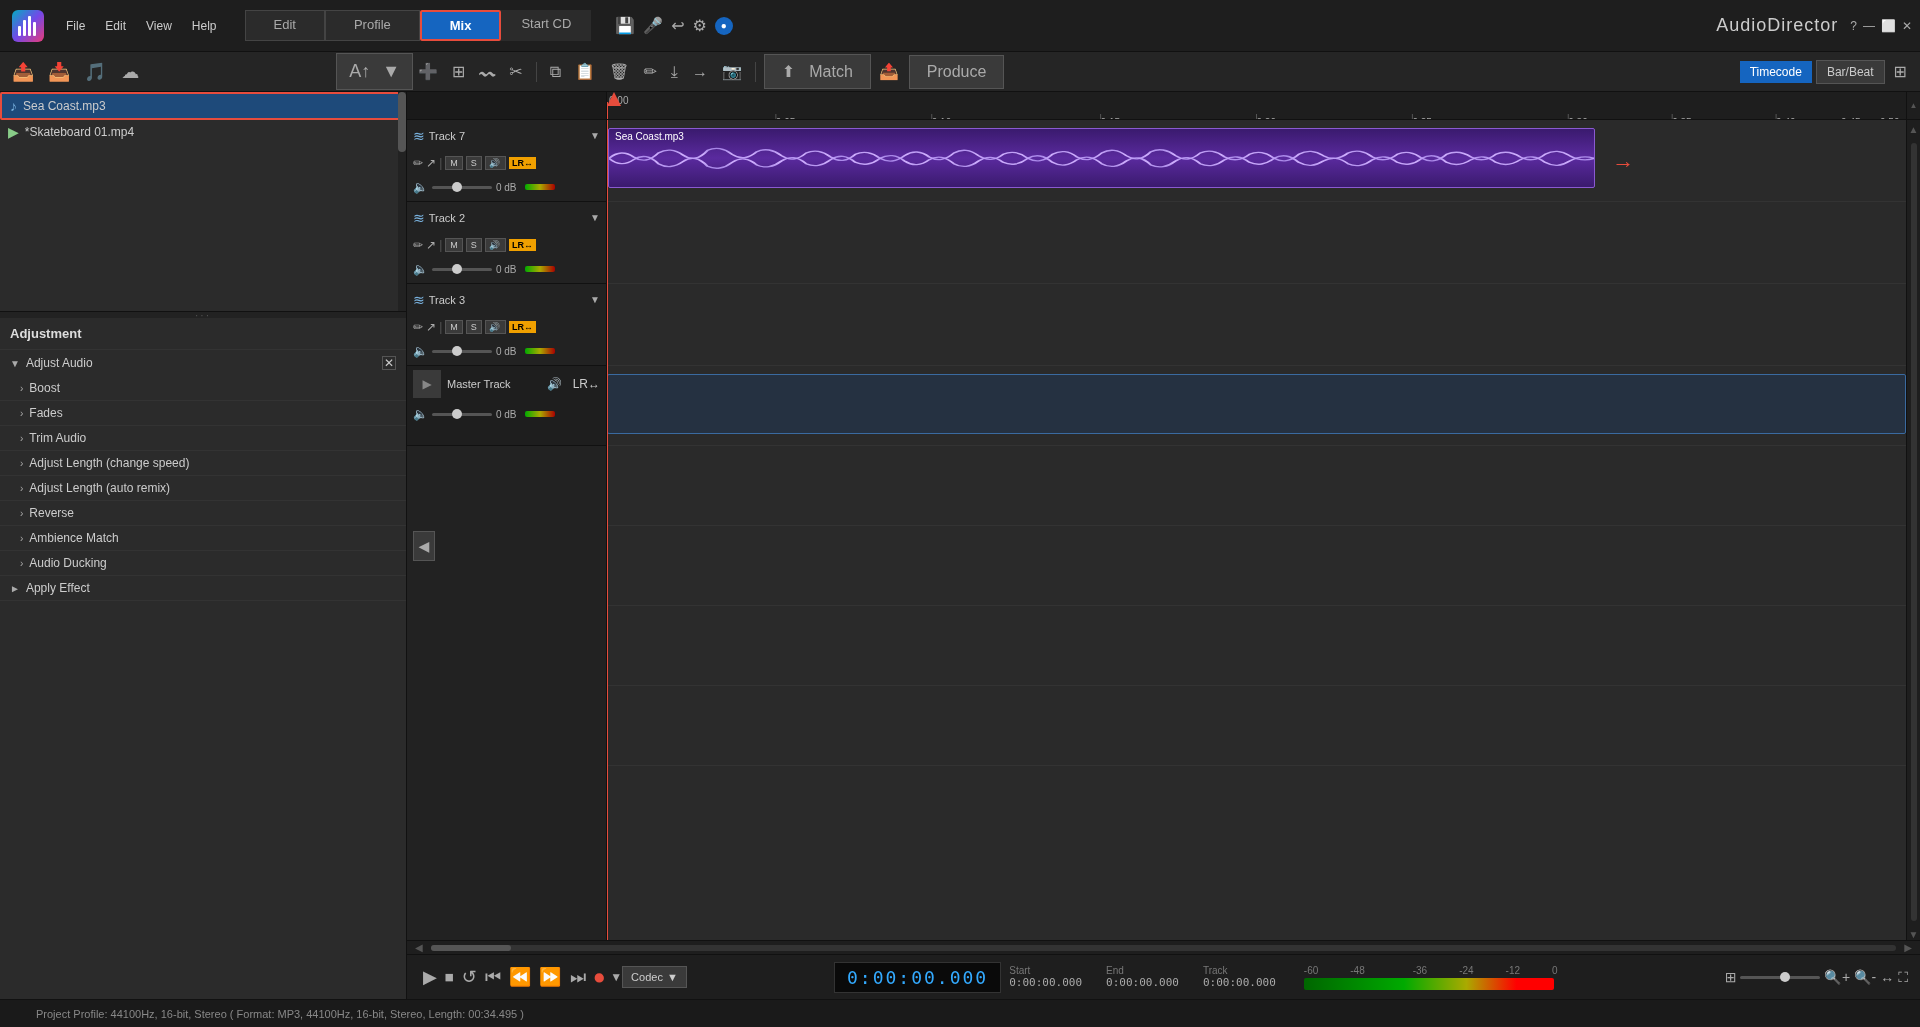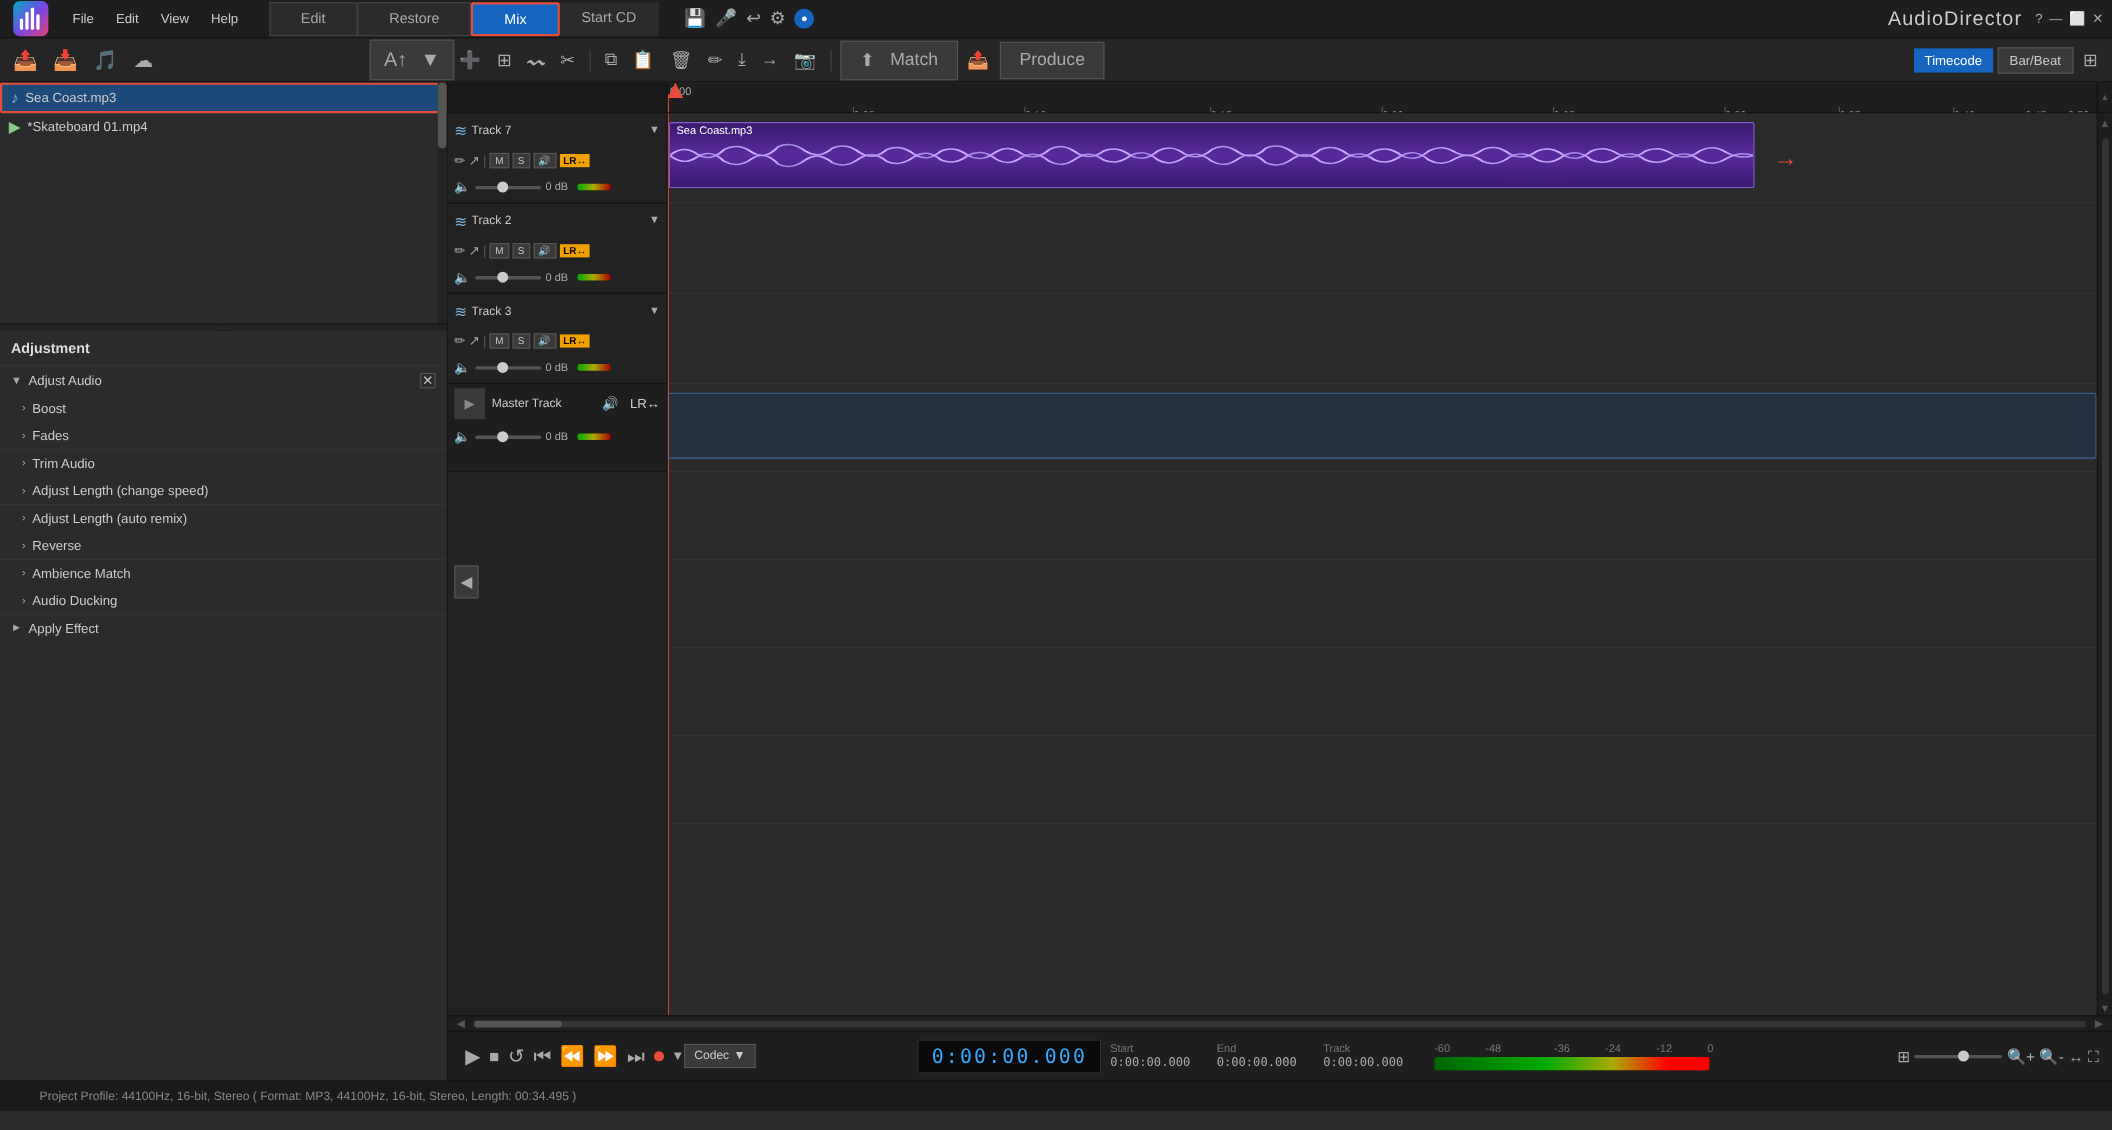--- a/index.html
+++ b/index.html
@@ -1,19 +1,19 @@
 <!DOCTYPE html>
 <html><head>
   <meta charset="utf-8">
   <style>
     * { margin: 0; padding: 0; box-sizing: border-box; }
     body { width: 1920px; height: 1027px; background: #2b2b2b; color: #ccc; font-family: 'Segoe UI', Arial, sans-serif; font-size: 12px; overflow: hidden; }
 
     
-    #top-bar { display: flex; align-items: center; background: #1e1e1e; height: 35px; padding: 0 8px; border-bottom: 1px solid #111; }
+    #top-bar { display: flex; align-items: center; background: #1e1e1e; height: 52px; padding: 0 8px; border-bottom: 1px solid #111; }
     #logo { width: 40px; height: 40px; margin-right: 10px; display: flex; align-items: center; justify-content: center; }
     #logo svg { width: 36px; height: 36px; }
     #menu-bar { display: flex; gap: 4px; margin-right: 20px; }
     #menu-bar span { color: #ccc; padding: 4px 8px; cursor: pointer; font-size: 12px; }
     #nav-tabs { display: flex; gap: 0; margin-right: 20px; }
     .nav-tab { padding: 6px 28px; background: #2b2b2b; color: #aaa; cursor: pointer; font-size: 13px; border: 1px solid #444; }
     .nav-tab.active { background: #1565c0; color: #fff; border: 2px solid #4fc3f7; border-radius: 2px; }
     .nav-tab-create { padding: 6px 20px; background: #2b2b2b; color: #aaa; cursor: pointer; font-size: 13px; }
     #top-icons { display: flex; gap: 8px; align-items: center; margin-left: 4px; }
     #top-icons span { color: #aaa; font-size: 16px; cursor: pointer; }
@@ -139,21 +139,21 @@
     #db-indicator { position: absolute; right: 4px; top: 0; width: 8px; height: 12px; background: #f00; }
 
     
     #status-bar { height: 28px; background: #1a1a1a; display: flex; align-items: center; padding: 0 12px; border-top: 1px solid #111; }
     #status-text { color: #888; font-size: 11px; margin-left: 24px; }
 
     
     .file-selected-outline { border: 2px solid #e74c3c; border-radius: 2px; }
 
     
-    .mix-tab-outline { border: 2px solid #e74c3c !important; }
+    .mix-tab-outline { border: 2px solid #e74c3c !important; font-weight: bold; }
 
     
     #right-vscroll { width: 14px; background: #1e1e1e; border-left: 1px solid #111; display: flex; flex-direction: column; align-items: center; padding-top: 4px; gap: 4px; }
     #right-vscroll .vs-arrow { color: #555; font-size: 10px; cursor: pointer; }
     #right-vscroll-track { flex: 1; width: 6px; background: #333; border-radius: 3px; margin: 4px 0; }
 
     
     #collapse-arrow { color: #aaa; font-size: 14px; cursor: pointer; writing-mode: vertical-rl; position: absolute; left: 413px; top: 50%; transform: translateY(-50%); z-index: 10; background: #3a3a3a; padding: 6px 2px; border: 1px solid #555; }
   </style>
 </head>
@@ -179,21 +179,21 @@
 
   <div id="menu-bar">
     <span>File</span>
     <span>Edit</span>
     <span>View</span>
     <span>Help</span>
   </div>
 
   <div id="nav-tabs">
     <div class="nav-tab">Edit</div>
-    <div class="nav-tab">Restore</div>
+    <div class="nav-tab">Profile</div>
     <div class="nav-tab active mix-tab-outline">Mix</div>
     <div class="nav-tab-create">Start CD</div>
   </div>
 
   <div id="top-icons">
     <span>💾</span>
     <span>🎤</span>
     <span>↩</span>
     <span>⚙</span>
     <div id="top-notification">●</div>

